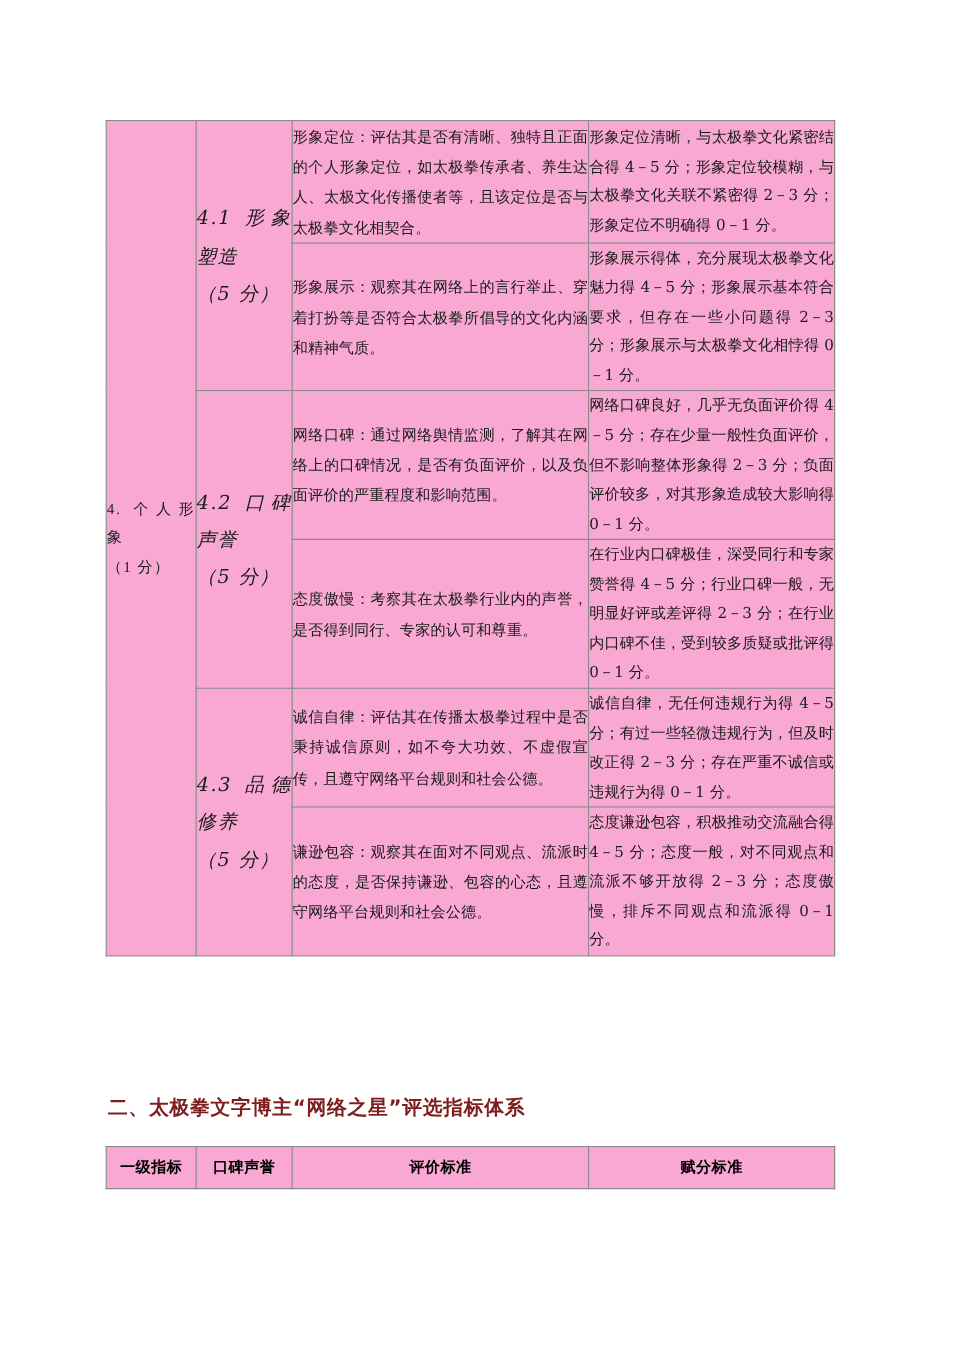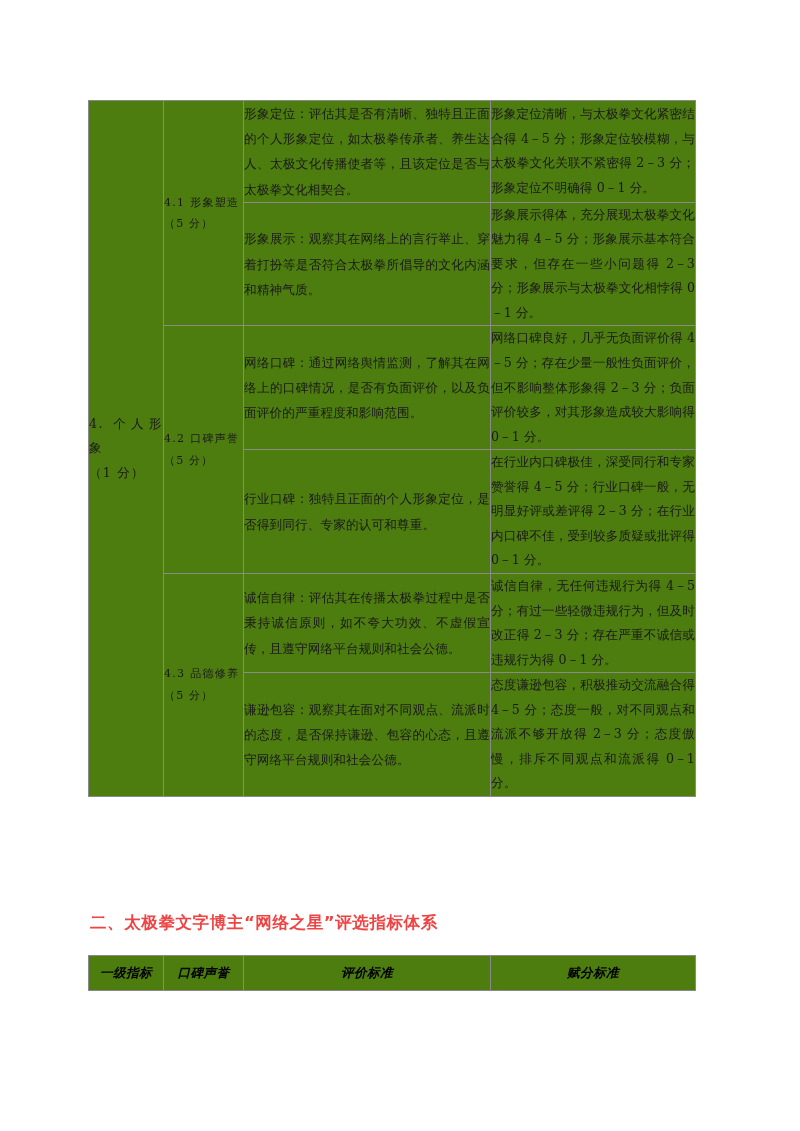--- a/index.html
+++ b/index.html
@@ -34,21 +34,21 @@
   }
   #indicator-table-1 {
     left: 88px;
     top: 100px;
     width: 607px;
   }
   .doc-table td, .doc-table th {
     border: 1px solid #8a8a8a;
     vertical-align: middle;
     padding: 0;
-    background: #4d7c0f;
+    background: #f9a8d4;
   }
 
   
   .col-l1 { width: 75px; }
   .col-l2 { width: 80px; }
   .col-crit { width: 247px; }
   .col-score { width: 205px; }
 
   
   .zh {
@@ -59,28 +59,30 @@
     text-align: justify;
     text-justify: inter-ideograph;
   }
   .lvl1 {
     font-size: 12.6px;
     line-height: 1.95;
     letter-spacing: 1.6px;
     text-align: justify;
     text-justify: inter-ideograph;
     padding: 0 6px;
+    font-family: Liberation Serif, serif;
   }
   .lvl2 {
-    font-size: 11px;
+    font-size: 16px;
     line-height: 1.95;
     letter-spacing: 1.3px;
     text-align: justify;
     text-justify: inter-ideograph;
     padding: 0 6px;
+    font-style: italic;
   }
   .lvl-sub {
     display: block;
     letter-spacing: 1.2px;
   }
   .crit {
     font-size: 12.6px;
     line-height: 2.0;
     letter-spacing: 0.15px;
     text-align: justify;
@@ -99,39 +101,38 @@
 
   
   #section-heading {
     position: absolute;
     left: 90px;
     top: 912px;
     font-family: "DejaVu Sans", "Liberation Sans", sans-serif;
     font-weight: bold;
     font-size: 16.5px;
     letter-spacing: 0.6px;
-    color: #ef4444;
+    color: #7f1d1d;
     white-space: nowrap;
   }
 
   
   #indicator-table-2 {
     left: 88px;
     top: 955px;
     width: 607px;
   }
   #indicator-table-2 th {
     font-family: "DejaVu Sans", "Liberation Sans", sans-serif;
     font-weight: bold;
     font-size: 12.6px;
     letter-spacing: 0.4px;
     text-align: center;
     height: 34px;
     color: #000;
-    font-style: italic;
   }
 </style>
 </head>
 <body>
 
 <div class="page">
 
   <table class="doc-table" id="indicator-table-1">
     <colgroup>
       <col class="col-l1">
@@ -160,21 +161,21 @@
 
       <tr>
         <td class="lvl2 zh" rowspan="2">
           <span>4.2 口碑声誉</span>
           <span class="lvl-sub">（5 分）</span>
         </td>
         <td class="crit zh">网络口碑：通过网络舆情监测，了解其在网络上的口碑情况，是否有负面评价，以及负面评价的严重程度和影响范围。</td>
         <td class="score zh">网络口碑良好，几乎无负面评价得 4－5 分；存在少量一般性负面评价，但不影响整体形象得 2－3 分；负面评价较多，对其形象造成较大影响得 0－1 分。</td>
       </tr>
       <tr>
-        <td class="crit zh">行业口碑：独特且正面的个人形象定位，是否得到同行、专家的认可和尊重。</td>
+        <td class="crit zh">态度傲慢：考察其在太极拳行业内的声誉，是否得到同行、专家的认可和尊重。</td>
         <td class="score zh">在行业内口碑极佳，深受同行和专家赞誉得 4－5 分；行业口碑一般，无明显好评或差评得 2－3 分；在行业内口碑不佳，受到较多质疑或批评得 0－1 分。</td>
       </tr>
 
       <tr>
         <td class="lvl2 zh" rowspan="2">
           <span>4.3 品德修养</span>
           <span class="lvl-sub">（5 分）</span>
         </td>
         <td class="crit zh">诚信自律：评估其在传播太极拳过程中是否秉持诚信原则，如不夸大功效、不虚假宣传，且遵守网络平台规则和社会公德。</td>
         <td class="score zh">诚信自律，无任何违规行为得 4－5 分；有过一些轻微违规行为，但及时改正得 2－3 分；存在严重不诚信或违规行为得 0－1 分。</td>

